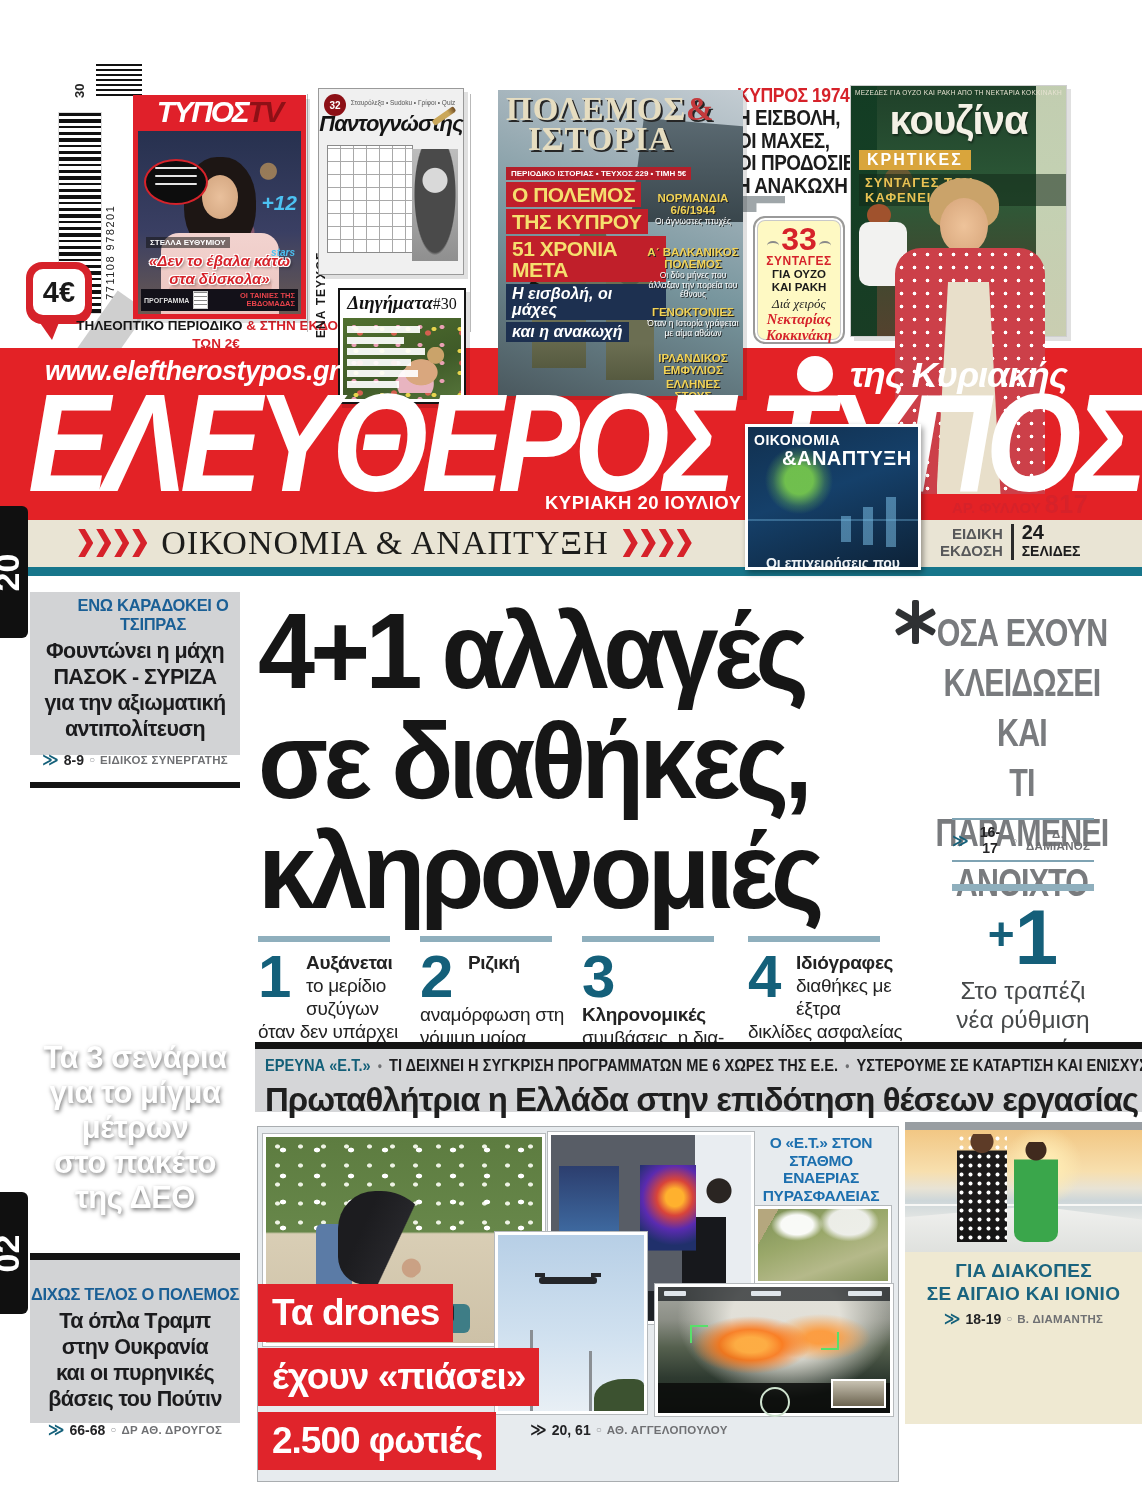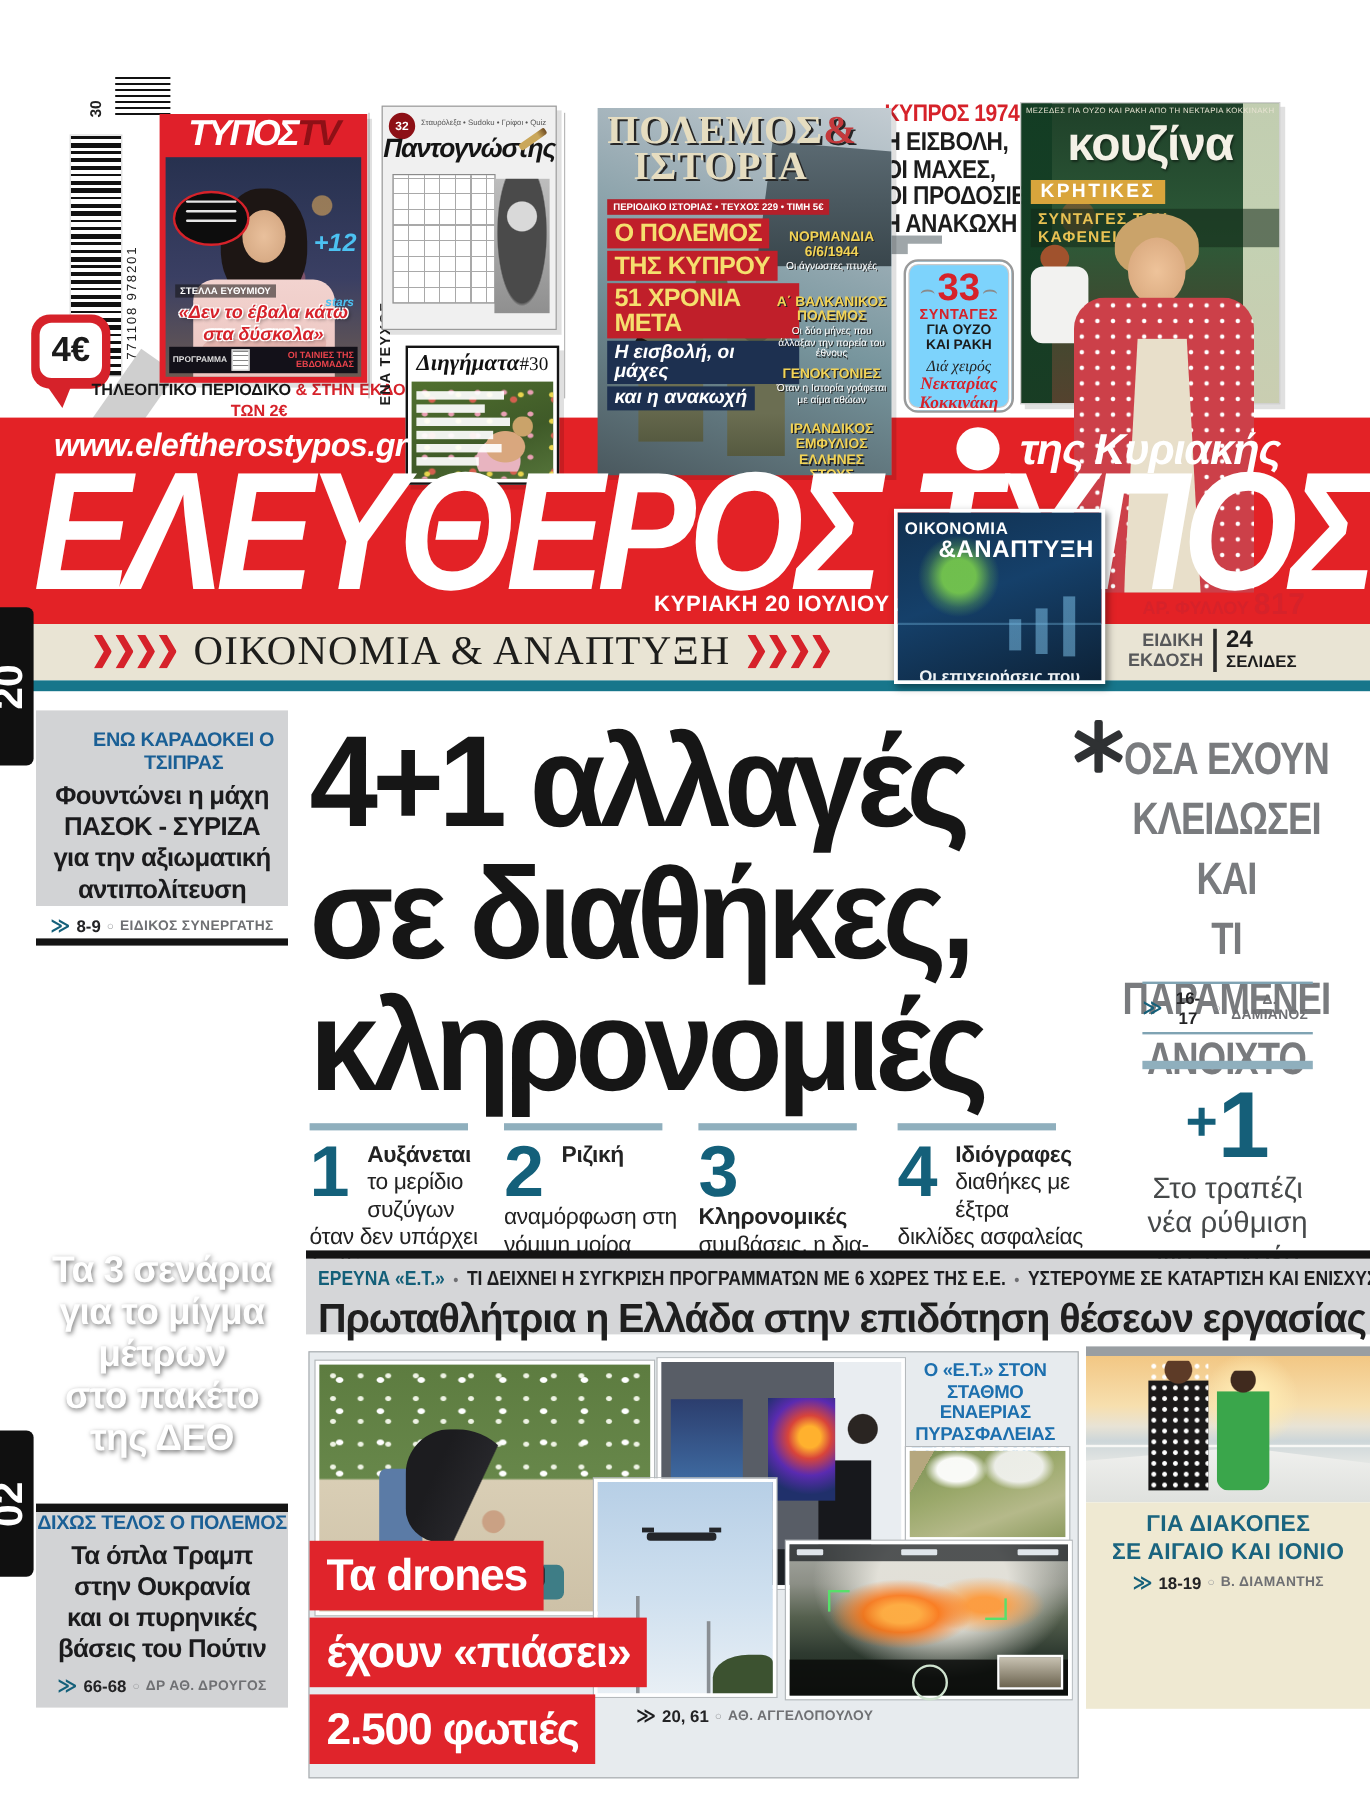--- a/index.html
+++ b/index.html
@@ -89,21 +89,21 @@
   .pol-strap{display:inline-block;background:#b41f2a;color:#fff;font-size:8px;font-weight:bold;padding:2px 5px;}
   .pol-red{display:inline-block;background:#c01f2a;color:#f5df6e;font-weight:bold;font-size:21px;line-height:21px;padding:2px 6px;letter-spacing:-0.5px;margin-top:2px;}
   .pol-sub{display:inline-block;background:#1d3050;color:#fff;font-weight:bold;font-style:italic;font-size:16px;line-height:16px;padding:2px 6px;margin-top:2px;}
   .pol-item{position:absolute;right:3px;width:94px;text-align:center;}
   .pol-item b{display:block;color:#f2d355;font-size:11.5px;line-height:12px;font-weight:bold;text-shadow:1px 1px 0 #222;}
   .pol-item span{display:block;color:#fff;font-size:8.5px;line-height:9.5px;margin-top:1px;text-shadow:1px 1px 0 #222;}
   
   .kypros-kicker{color:#d6222a;font-weight:bold;font-size:20px;letter-spacing:-0.5px;}
   .kypros-lines{font-weight:bold;color:#1c1c1c;font-size:21.5px;line-height:22.5px;letter-spacing:-0.5px;}
   .hook-shape{background:#9fa6a9;clip-path:polygon(0 0,100% 0,100% 45%,38% 45%,38% 100%,0 100%);}
-  .synt{background:#7dd3fc;border:2px solid #9a9a9a;border-radius:12px;box-shadow:inset 0 0 0 2px #fff,inset 0 0 0 3px #c9c9c9;text-align:center;padding-top:6px;}
+  .synt{background:#fef9c3;border:2px solid #9a9a9a;border-radius:12px;box-shadow:inset 0 0 0 2px #fff,inset 0 0 0 3px #c9c9c9;text-align:center;padding-top:6px;}
   .synt-num{color:#d6222a;font-weight:bold;font-size:32px;line-height:30px;}
   .synt-hook{display:inline-block;width:12px;height:7px;border-top:2px solid #8a8a8a;border-radius:50%;vertical-align:middle;margin:0 2px;}
   .synt-word{color:#d6222a;font-weight:bold;font-size:12px;letter-spacing:.5px;}
   .synt-sub{color:#1a1a1a;font-weight:bold;font-size:11.5px;line-height:13px;}
   .synt-by{font-family:"Liberation Serif","DejaVu Serif",serif;font-style:italic;font-size:13px;color:#222;margin-top:2px;}
   .synt-name{font-family:"Liberation Serif","DejaVu Serif",serif;font-style:italic;font-weight:bold;color:#d6222a;font-size:14.5px;line-height:15.5px;}
   
   .kouz{background:
      linear-gradient(90deg,rgba(18,60,35,.9) 0 12%,transparent 12%),
      linear-gradient(90deg,transparent 0 86%,rgba(222,230,200,.85) 86%),
@@ -446,21 +446,21 @@
     <span class="r"><b>24</b><br><span>ΣΕΛΙΔΕΣ</span></span>
   </div>
   <div class="abs teal-line" style="left:0;top:567px;width:1142px;height:9px;z-index:5;"></div>
   <div class="abs suppl" style="left:745px;top:424px;width:170px;height:140px;z-index:40;">
     <div class="sup-t1">ΟΙΚΟΝΟΜΙΑ</div>
     <div class="sup-t2">&amp;ΑΝΑΠΤΥΞΗ</div>
     <div class="sup-bot">Οι επιχειρήσεις που</div>
   </div>
 
   <div class="abs panel" style="left:30px;top:592px;width:210px;height:163px;padding-top:0;">
-    <div class="kicker-blue" style="margin-top:16px;padding-left:36px;">ΕΝΩ ΚΑΡΑΔΟΚΕΙ Ο ΤΣΙΠΡΑΣ</div>
+    <div class="kicker-blue" style="margin-top:4px;padding-left:36px;">ΕΝΩ ΚΑΡΑΔΟΚΕΙ Ο ΤΣΙΠΡΑΣ</div>
     <div class="panel-head" style="margin-top:4px;">
       <span>Φουντώνει η μάχη</span><br><span>ΠΑΣΟΚ - ΣΥΡΙΖΑ</span><br>
       <span>για την αξιωματική</span><br><span>αντιπολίτευση</span>
     </div>
     <div class="pageref" style="margin-top:8px;">
       <span class="pr-arrow">≫</span>
       <span class="pr-pages">8-9</span>
       <span class="pr-dot">○</span>
       <span class="pr-author">ΕΙΔΙΚΟΣ ΣΥΝΕΡΓΑΤΗΣ</span>
     </div>
@@ -482,21 +482,21 @@
         <span class="pr-arrow">≫</span>
         <span class="pr-pages">4</span>
         <span class="pr-dot">○</span>
         <span class="pr-author">ΜΠ. ΠΑΠΑΠΑΝΑΓΙΩΤΟΥ</span>
       </span>
     </div>
   </div>
 
   <div class="abs blackbar" style="left:30px;top:1253px;width:210px;height:7px;"></div>
   <div class="abs panel" style="left:30px;top:1260px;width:210px;height:163px;">
-    <div class="kicker-blue" style="margin-top:0;">ΔΙΧΩΣ ΤΕΛΟΣ Ο ΠΟΛΕΜΟΣ</div>
+    <div class="kicker-blue" style="margin-top:25px;">ΔΙΧΩΣ ΤΕΛΟΣ Ο ΠΟΛΕΜΟΣ</div>
     <div class="panel-head" style="margin-top:4px;">
       <span>Τα όπλα Τραμπ</span><br><span>στην Ουκρανία</span><br>
       <span>και οι πυρηνικές</span><br><span>βάσεις του Πούτιν</span>
     </div>
     <div class="pageref" style="margin-top:8px;">
       <span class="pr-arrow">≫</span>
       <span class="pr-pages">66-68</span>
       <span class="pr-dot">○</span>
       <span class="pr-author">ΔΡ ΑΘ. ΔΡΟΥΓΟΣ</span>
     </div>

